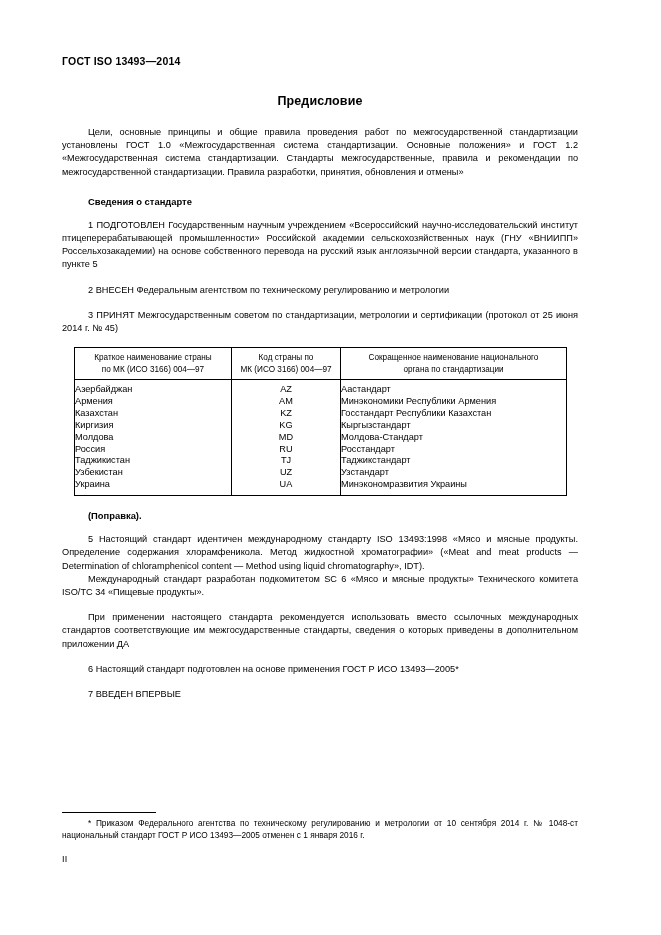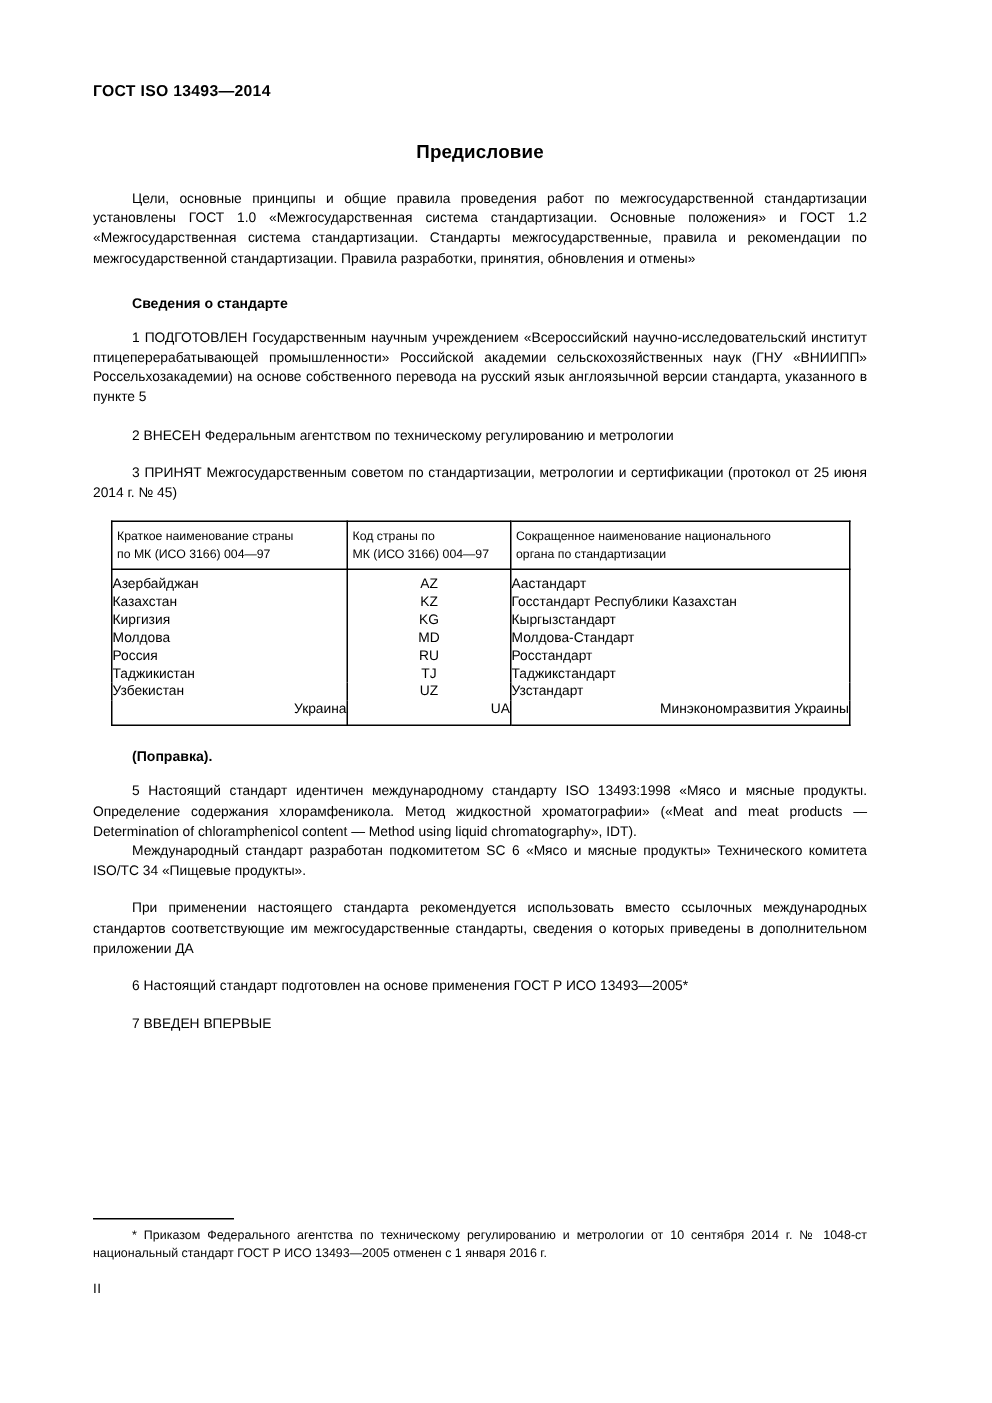--- a/index.html
+++ b/index.html
@@ -80,33 +80,33 @@
   }
   table.vote-table th,
   table.vote-table td {
     border: 0.8px solid #000;
     font-weight: normal;
     vertical-align: middle;
   }
   table.vote-table th {
     font-size: 8.2px;
     line-height: 11.4px;
-    text-align: left;
+    text-align: center;
     padding: 4px 3px 4px 3px;
   }
   table.vote-table td {
     font-size: 9.2px;
     line-height: 11.9px;
     padding: 0 0 0 0;
     border-top: none;
     border-bottom: none;
   }
   table.vote-table tbody tr:first-child td { padding-top: 4px; }
   table.vote-table tbody tr:last-child td { padding-bottom: 4px; }
-  table.vote-table tbody tr:last-child td { border-bottom: 0.8px solid #000; text-align: right; }
+  table.vote-table tbody tr:last-child td { border-bottom: 0.8px solid #000; }
   td.c-country { padding-left: 12px; }
   td.c-code { text-align: center; }
   td.c-body { padding-left: 12px; }
 
   .col-country { width: 157px; }
   .col-code    { width: 109px; }
   .col-body    { width: 226px; }
 
   .corr-note {
     font-size: 9.4px;
@@ -189,20 +189,25 @@
           </th>
         </tr>
       </thead>
       <tbody>
         <tr>
           <td class="c-country">Азербайджан</td>
           <td class="c-code">AZ</td>
           <td class="c-body">Аастандарт</td>
         </tr>
         <tr>
+          <td class="c-country">Армения</td>
+          <td class="c-code">AM</td>
+          <td class="c-body">Минэкономики Республики Армения</td>
+        </tr>
+        <tr>
           <td class="c-country">Казахстан</td>
           <td class="c-code">KZ</td>
           <td class="c-body">Госстандарт Республики Казахстан</td>
         </tr>
         <tr>
           <td class="c-country">Киргизия</td>
           <td class="c-code">KG</td>
           <td class="c-body">Кыргызстандарт</td>
         </tr>
         <tr>

